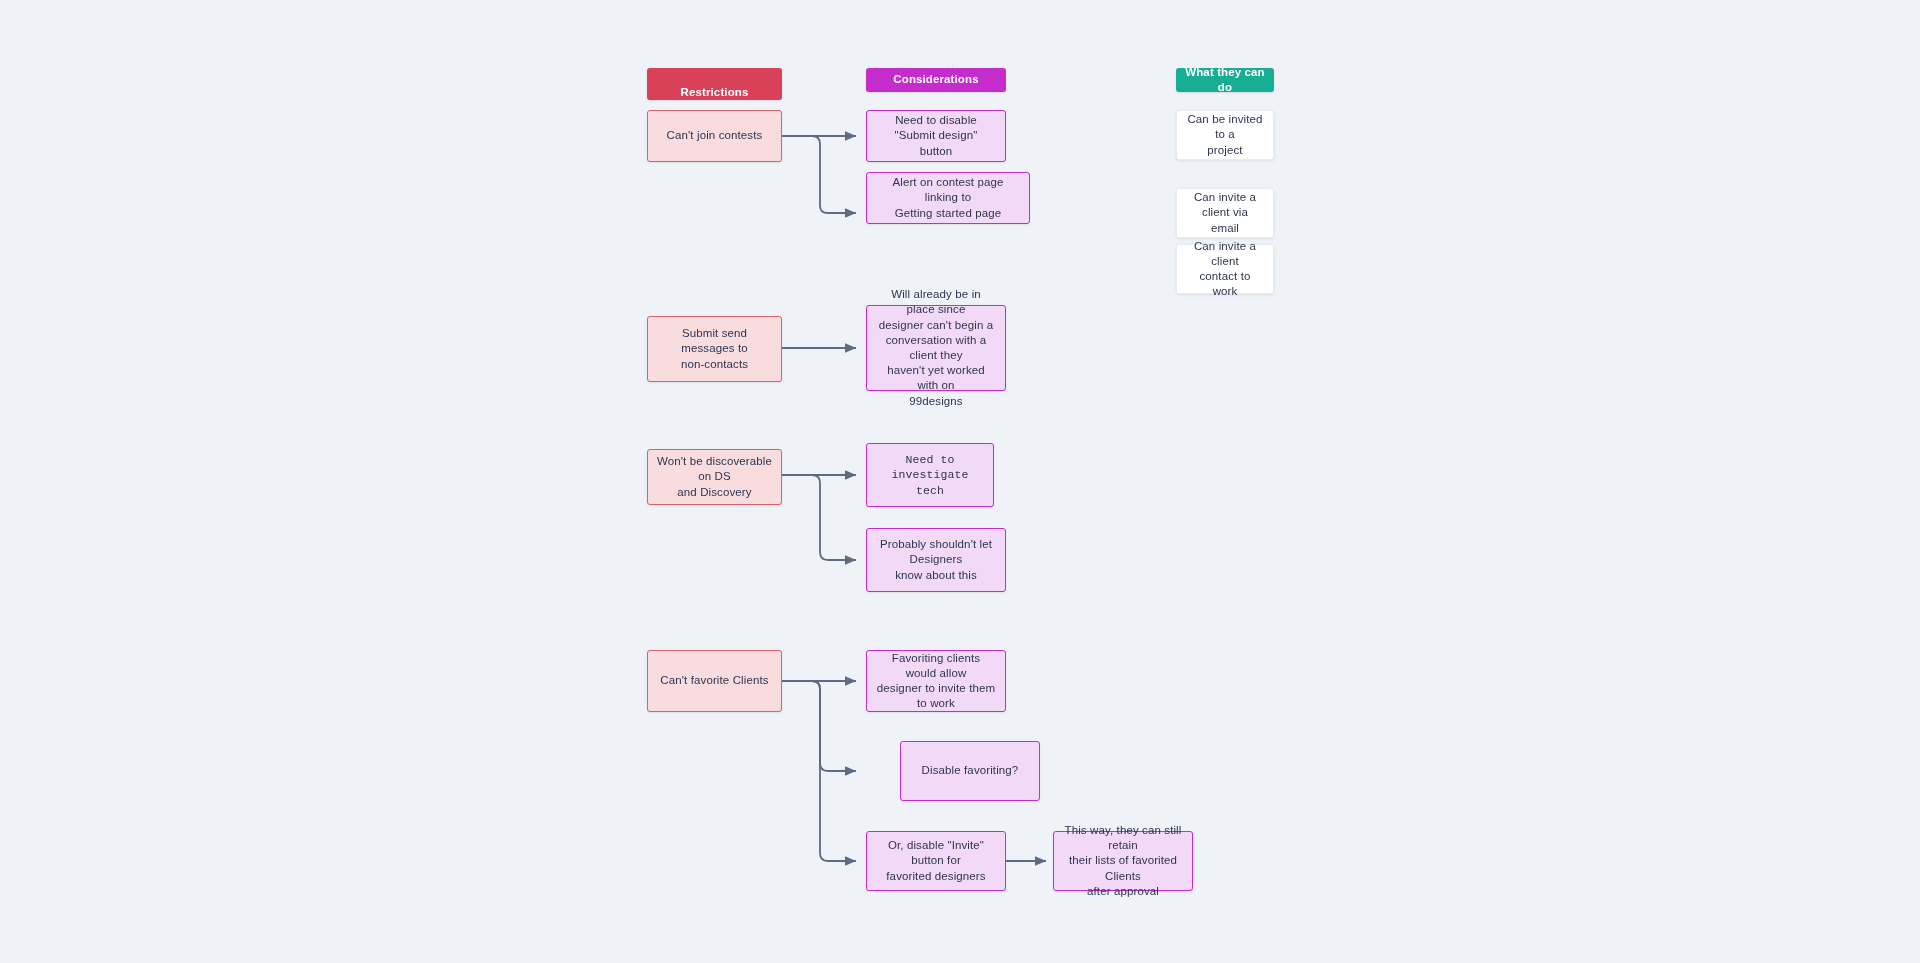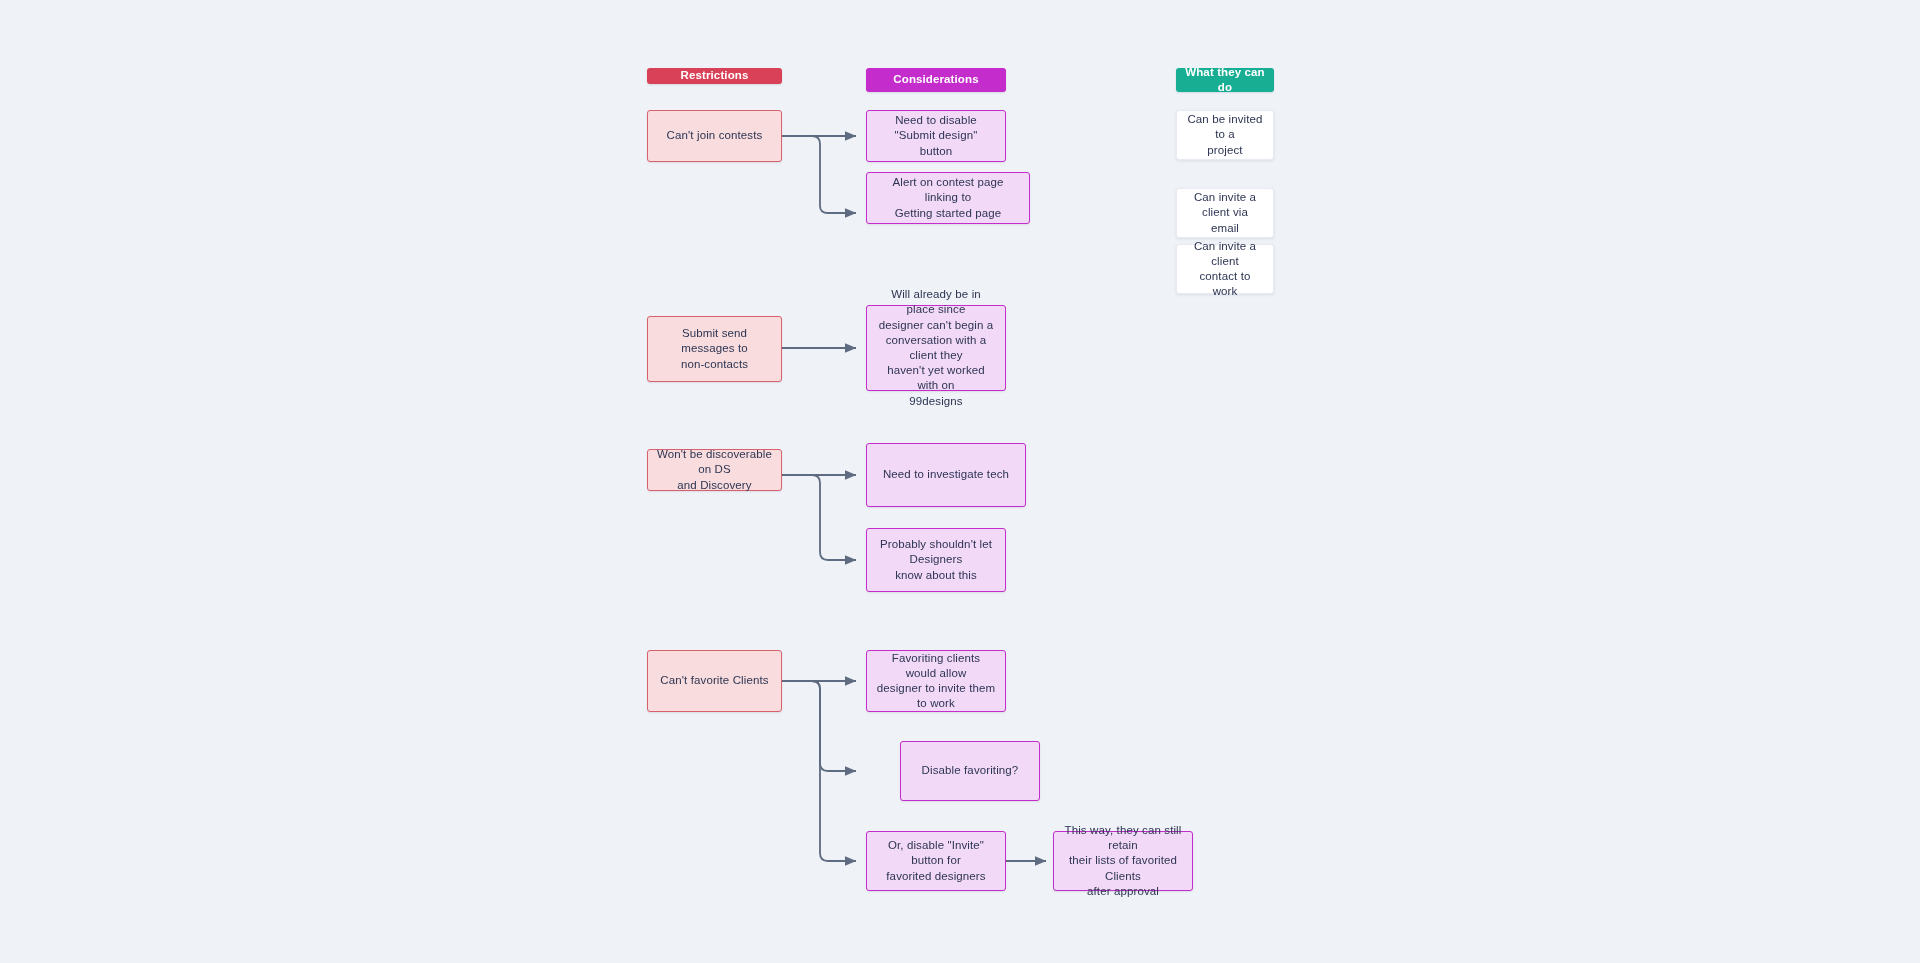--- a/index.html
+++ b/index.html
@@ -95,42 +95,42 @@
 
     <path fill="none" stroke="#5e6b80" stroke-width="1.8" d="M782,681 L856,681" marker-end="url(#ah)"></path>
 
     <path fill="none" stroke="#5e6b80" stroke-width="1.8" d="M782,681 L812,681 Q820,681 820,689 L820,763 Q820,771 828,771 L856,771" marker-end="url(#ah)"></path>
 
     <path fill="none" stroke="#5e6b80" stroke-width="1.8" d="M782,681 L812,681 Q820,681 820,689 L820,853 Q820,861 828,861 L856,861" marker-end="url(#ah)"></path>
 
     <path fill="none" stroke="#5e6b80" stroke-width="1.8" d="M1000,861 L1046,861" marker-end="url(#ah)"></path>
   </svg>
 
-  <div class="node header hdr-restrictions" style="left:647px; top:68px; width:135px; height:16px;">
+  <div class="node header hdr-restrictions" style="left:647px; top:68px; width:135px; height:32px;align-items:flex-end;">
     <span class="txt">Restrictions</span>
   </div>
 
   <div class="node header hdr-considerations" style="left:866px; top:68px; width:140px; height:24px;">
     <span class="txt">Considerations</span>
   </div>
 
   <div class="node header hdr-cando" style="left:1176px; top:68px; width:98px; height:24px;">
     <span class="txt">What they can do</span>
   </div>
 
   <div class="node card-red" style="left:647px; top:110px; width:135px; height:52px;">
     <span class="txt">Can't join contests</span>
   </div>
 
   <div class="node card-red" style="left:647px; top:316px; width:135px; height:66px;">
     <span class="txt">Submit send messages to
 non-contacts</span>
   </div>
 
-  <div class="node card-red" style="left:647px; top:449px; width:135px; height:42px;">
+  <div class="node card-red" style="left:647px; top:449px; width:135px; height:56px;">
     <span class="txt">Won't be discoverable on DS
 and Discovery</span>
   </div>
 
   <div class="node card-red" style="left:647px; top:650px; width:135px; height:62px;">
     <span class="txt">Can't favorite Clients</span>
   </div>
 
   <div class="node card-purple" style="left:866px; top:110px; width:140px; height:52px;">
     <span class="txt">Need to disable "Submit design"
@@ -143,21 +143,21 @@
   </div>
 
   <div class="node card-purple" style="left:866px; top:305px; width:140px; height:86px;">
     <span class="txt">Will already be in place since
 designer can't begin a
 conversation with a client they
 haven't yet worked with on
 99designs</span>
   </div>
 
-  <div class="node card-purple" style="left:866px; top:443px; width:160px; height:64px;">
+  <div class="node card-purple" style="left:866px; top:443px; width:128px; height:64px;font-family:Liberation Mono, monospace;">
     <span class="txt">Need to investigate tech</span>
   </div>
 
   <div class="node card-purple" style="left:866px; top:650px; width:140px; height:62px;">
     <span class="txt">Favoriting clients would allow
 designer to invite them to work</span>
   </div>
 
   <div class="node card-purple" style="left:866px; top:528px; width:140px; height:64px;">
     <span class="txt">Probably shouldn't let Designers

